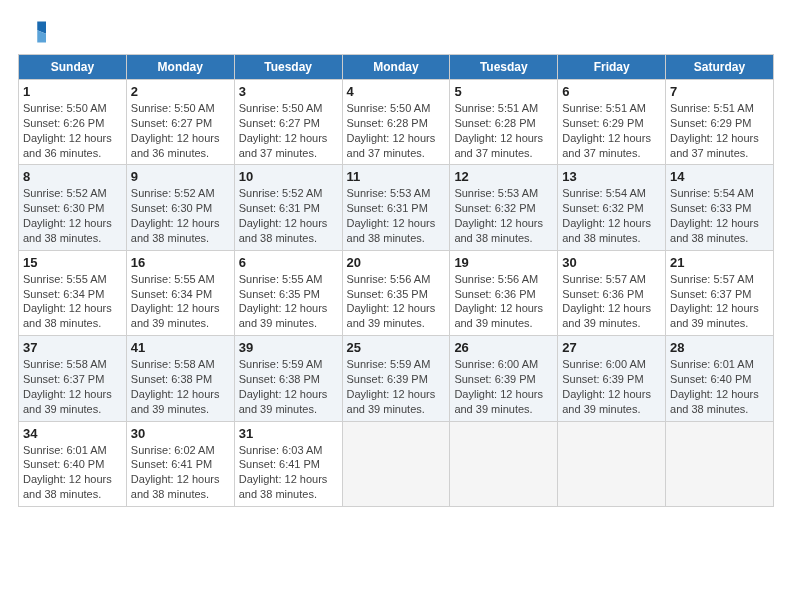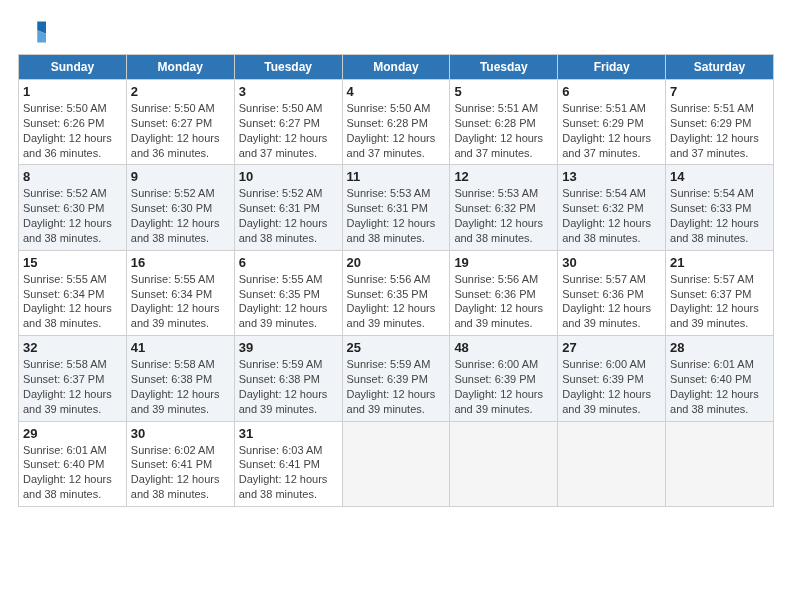--- a/index.html
+++ b/index.html
@@ -212,51 +212,51 @@
             <span class="day-num">30</span>
             <div class="day-detail">Sunrise: 5:57 AM<br>Sunset: 6:36 PM<br>Daylight: 12 hours and 39 minutes.</div>
           </td>
           <td>
             <span class="day-num">21</span>
             <div class="day-detail">Sunrise: 5:57 AM<br>Sunset: 6:37 PM<br>Daylight: 12 hours and 39 minutes.</div>
           </td>
         </tr>
         <tr class="row-shaded">
           <td>
-            <span class="day-num">32</span>
+            <span class="day-num">37</span>
             <div class="day-detail">Sunrise: 5:58 AM<br>Sunset: 6:37 PM<br>Daylight: 12 hours and 39 minutes.</div>
           </td>
           <td>
             <span class="day-num">41</span>
             <div class="day-detail">Sunrise: 5:58 AM<br>Sunset: 6:38 PM<br>Daylight: 12 hours and 39 minutes.</div>
           </td>
           <td>
             <span class="day-num">39</span>
             <div class="day-detail">Sunrise: 5:59 AM<br>Sunset: 6:38 PM<br>Daylight: 12 hours and 39 minutes.</div>
           </td>
           <td>
             <span class="day-num">25</span>
             <div class="day-detail">Sunrise: 5:59 AM<br>Sunset: 6:39 PM<br>Daylight: 12 hours and 39 minutes.</div>
           </td>
           <td>
-            <span class="day-num">48</span>
+            <span class="day-num">26</span>
             <div class="day-detail">Sunrise: 6:00 AM<br>Sunset: 6:39 PM<br>Daylight: 12 hours and 39 minutes.</div>
           </td>
           <td>
             <span class="day-num">27</span>
             <div class="day-detail">Sunrise: 6:00 AM<br>Sunset: 6:39 PM<br>Daylight: 12 hours and 39 minutes.</div>
           </td>
           <td>
             <span class="day-num">28</span>
             <div class="day-detail">Sunrise: 6:01 AM<br>Sunset: 6:40 PM<br>Daylight: 12 hours and 38 minutes.</div>
           </td>
         </tr>
         <tr>
           <td>
-            <span class="day-num">29</span>
+            <span class="day-num">34</span>
             <div class="day-detail">Sunrise: 6:01 AM<br>Sunset: 6:40 PM<br>Daylight: 12 hours and 38 minutes.</div>
           </td>
           <td>
             <span class="day-num">30</span>
             <div class="day-detail">Sunrise: 6:02 AM<br>Sunset: 6:41 PM<br>Daylight: 12 hours and 38 minutes.</div>
           </td>
           <td>
             <span class="day-num">31</span>
             <div class="day-detail">Sunrise: 6:03 AM<br>Sunset: 6:41 PM<br>Daylight: 12 hours and 38 minutes.</div>
           </td>

